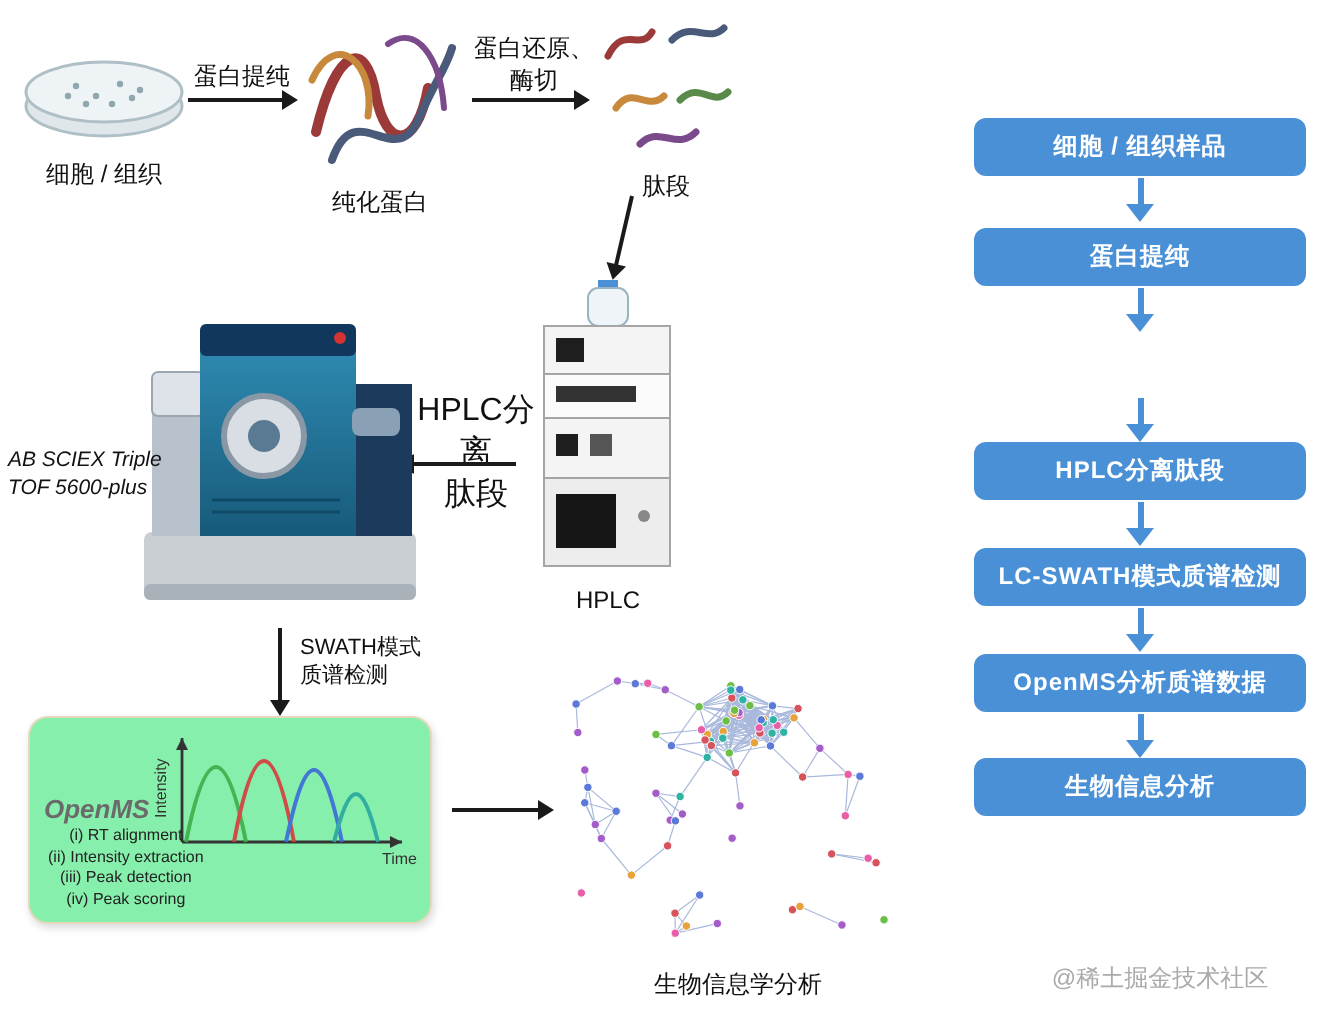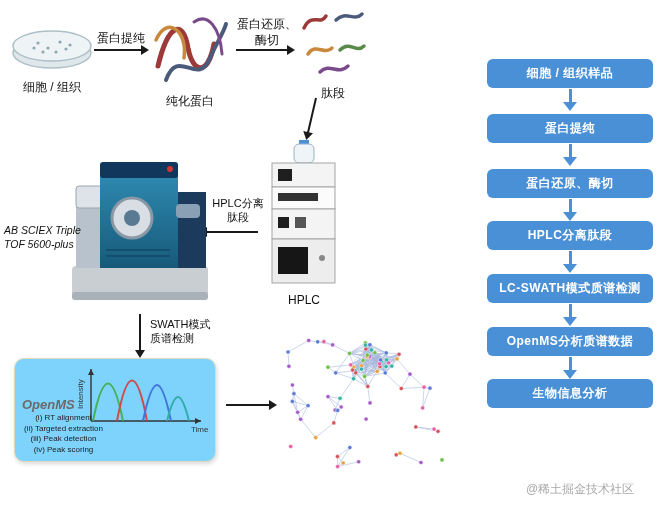--- a/index.html
+++ b/index.html
@@ -27,21 +27,21 @@
     background:var(--blue); color:#fff; font-size:12px; font-weight:bold;
     display:flex; align-items:center; justify-content:center; letter-spacing:0.5px; }
   .flowarrow { position:absolute; left:487px; width:166px; display:flex;
     flex-direction:column; align-items:center; }
   .flowarrow .stem { width:3px; height:13px; background:var(--blue); }
   .flowarrow .head { width:0; height:0; border-top:9px solid var(--blue);
     border-left:7px solid transparent; border-right:7px solid transparent; }
 
   
   .openms-panel { position:absolute; left:14px; top:358px; width:202px; height:104px;
-    background:#7dd3fc; border:1px solid #e3dabd; border-radius:10px;
+    background:#86efac; border:1px solid #e3dabd; border-radius:10px;
     box-shadow:1px 2px 4px rgba(0,0,0,0.15); }
   .openms-logo { position:absolute; left:7px; top:38px; font-size:13px; font-weight:bold;
     font-style:italic; color:#6a6a6a; }
   .openms-items { position:absolute; left:9px; bottom:5px; font-size:8px; line-height:1.35;
     color:#222; text-align:center; }
 
   .watermark { position:absolute; left:505px; top:481px; width:150px; text-align:center;
     color:#aaaaaa; font-size:12px; }
 </style>
 </head>
@@ -104,21 +104,21 @@
     </g>
     <rect x="14" y="29" width="14" height="12" fill="#1e1e1e"></rect>
     <rect x="14" y="53" width="40" height="8" fill="#333333"></rect>
     <rect x="14" y="77" width="11" height="11" fill="#1e1e1e"></rect>
     <rect x="31" y="77" width="11" height="11" fill="#555555"></rect>
     <rect x="14" y="107" width="30" height="27" fill="#161616"></rect>
     <circle cx="58" cy="118" r="3" fill="#888888"></circle>
   </svg>
   <div class="lbl" style="left:264px; top:293px; width:80px;">HPLC</div>
 
-  <div class="lbl" style="left:206px; top:196px; width:64px; font-size:11px;">HPLC分离
+  <div class="lbl" style="left:206px; top:196px; width:64px; font-size:16px;">HPLC分离
 肽段</div>
   <div class="harrow left" style="left:206px; top:231px; width:52px;"></div>
 
   <svg class="abs" style="left:70px; top:146px;" width="142" height="164" viewBox="0 0 142 164">
     <defs>
       <linearGradient id="msteal" x1="0" y1="0" x2="0" y2="1">
         <stop offset="0" stop-color="#2e89b0"></stop>
           <stop offset="1" stop-color="#175a7a"></stop>
       </linearGradient>
     </defs>
@@ -158,21 +158,21 @@
       <text x="118" y="71" font-size="8" fill="#333">Time</text>
       <g fill="none" stroke-width="2" opacity="0.9">
         <path d="M20,60 C30,10 40,10 50,60" stroke="#3fae49"></path>
         <path d="M44,60 C54,6 64,6 74,60" stroke="#d93b3b"></path>
         <path d="M70,60 C80,12 88,12 98,60" stroke="#3b6bd9"></path>
         <path d="M94,60 C102,28 108,28 116,60" stroke="#2aa8a0"></path>
       </g>
     </svg>
     <div class="openms-items">
       <div>(i)  RT alignment</div>
-      <div>(ii)  Targeted extraction</div>
+      <div>(ii)  Intensity extraction</div>
       <div>(iii) Peak detection</div>
       <div>(iv) Peak scoring</div>
     </div>
   </div>
 
   <div class="harrow" style="left:226px; top:404px; width:44px;"></div>
 
   <svg class="abs" id="network-svg" style="left:278px; top:328px;" width="178" height="148" viewBox="0 0 178 148">
       <line x1="103.88643072764319" y1="31.843089111904156" x2="103.61171541579958" y2="33.34708793405701" stroke="#a9b9dc" stroke-width="0.6"></line>
       <line x1="103.88643072764319" y1="31.843089111904156" x2="86.64949313631902" y2="48.4732446310404" stroke="#a9b9dc" stroke-width="0.6"></line>
@@ -605,24 +605,24 @@
       <circle cx="123.30356134907508" cy="60.51992103481662" r="2.1" fill="#d6535b" stroke="#ffffff" stroke-width="0.5"></circle>
       <circle cx="80.66676007987314" cy="133.7701612076583" r="2.1" fill="#a45cc8" stroke="#ffffff" stroke-width="0.5"></circle>
       <circle cx="101.58542747962541" cy="35.90342289111736" r="2.1" fill="#e85fa8" stroke="#ffffff" stroke-width="0.5"></circle>
       <circle cx="156.0786309503385" cy="101.12067718576671" r="2.1" fill="#e85fa8" stroke="#ffffff" stroke-width="0.5"></circle>
       <circle cx="89.2759747026842" cy="27.098071862523476" r="2.1" fill="#6cbf44" stroke="#ffffff" stroke-width="0.5"></circle>
       <circle cx="91.858419507676" cy="16.78621306400104" r="2.1" fill="#5b79d6" stroke="#ffffff" stroke-width="0.5"></circle>
       <circle cx="65.17723538315727" cy="135.02074700082687" r="2.1" fill="#e8a23c" stroke="#ffffff" stroke-width="0.5"></circle>
       <circle cx="49.98895807191216" cy="39.22457346656573" r="2.1" fill="#6cbf44" stroke="#ffffff" stroke-width="0.5"></circle>
       <circle cx="54.613945510524296" cy="16.886946911405282" r="2.1" fill="#a45cc8" stroke="#ffffff" stroke-width="0.5"></circle>
     </svg>
+  <div class="lbl" style="left:296px; top:485px; width:146px;">生物信息学分析</div>
 
   <div class="flowbox" style="top:59px;">细胞 / 组织样品</div>
   <div class="flowbox" style="top:114px;">蛋白提纯</div>
-  <div class="flowbox" style="top:169px;">蛋白还原、酶切</div>
   <div class="flowbox" style="top:221px;">HPLC分离肽段</div>
   <div class="flowbox" style="top:327px;">OpenMS分析质谱数据</div>
   <div class="flowbox" style="top:274px;">LC-SWATH模式质谱检测</div>
   <div class="flowbox" style="top:379px;">生物信息分析</div>
 
   <div class="flowarrow" style="top:89px;">
       <div class="stem"></div>
       <div class="head"></div>
     </div>
   <div class="flowarrow" style="top:144px;">

